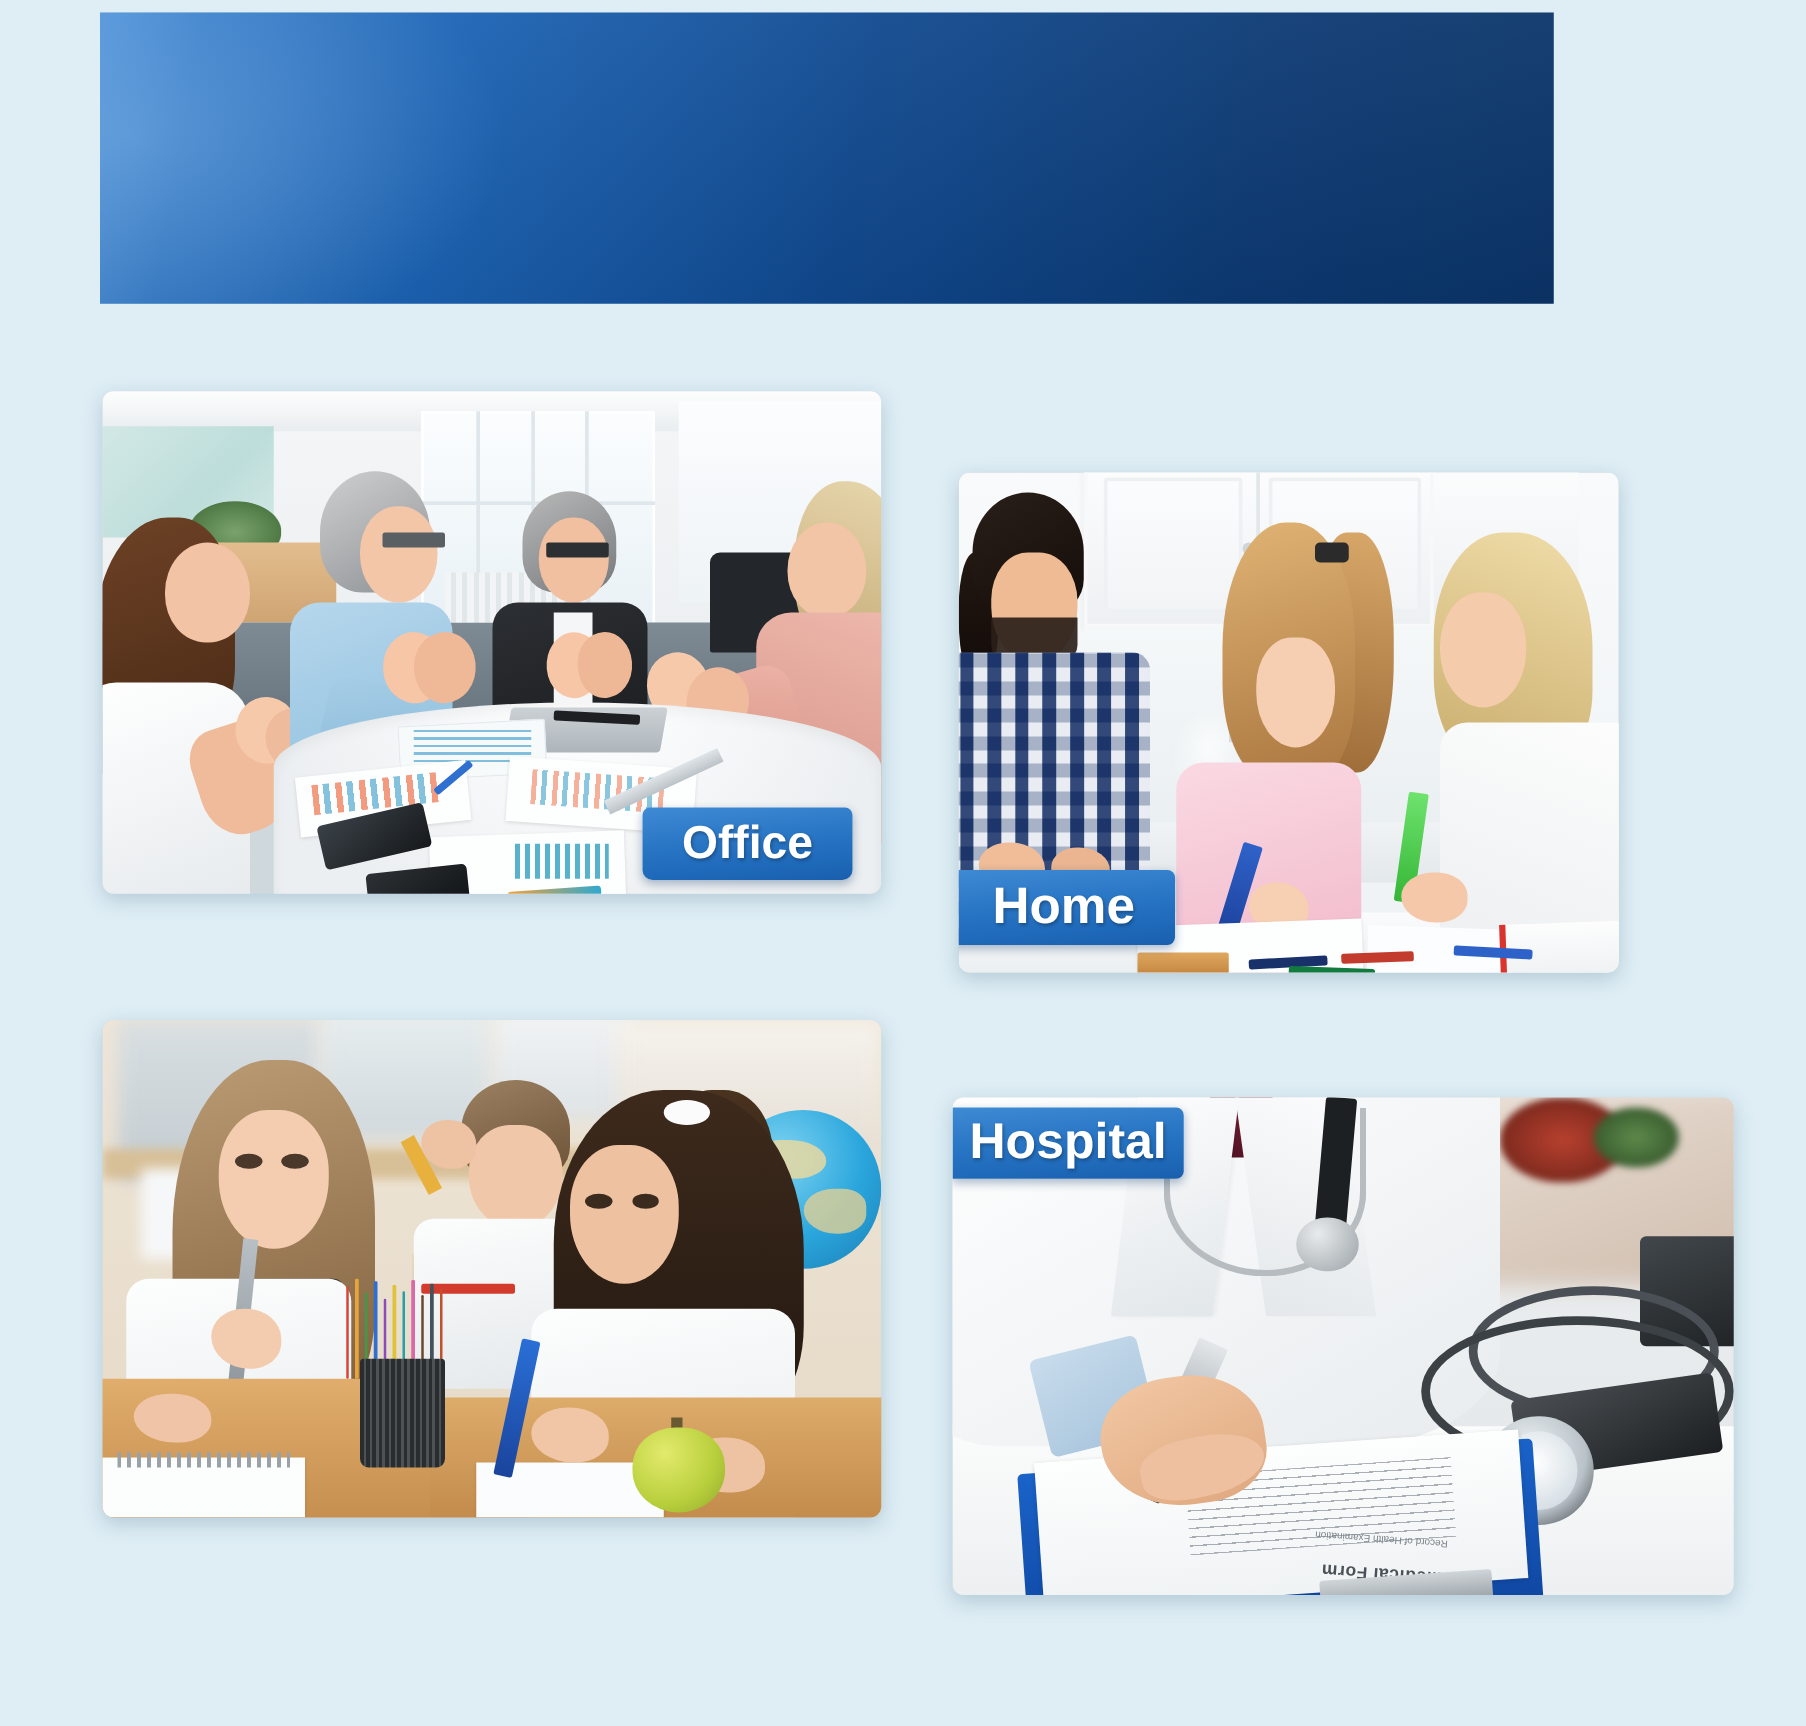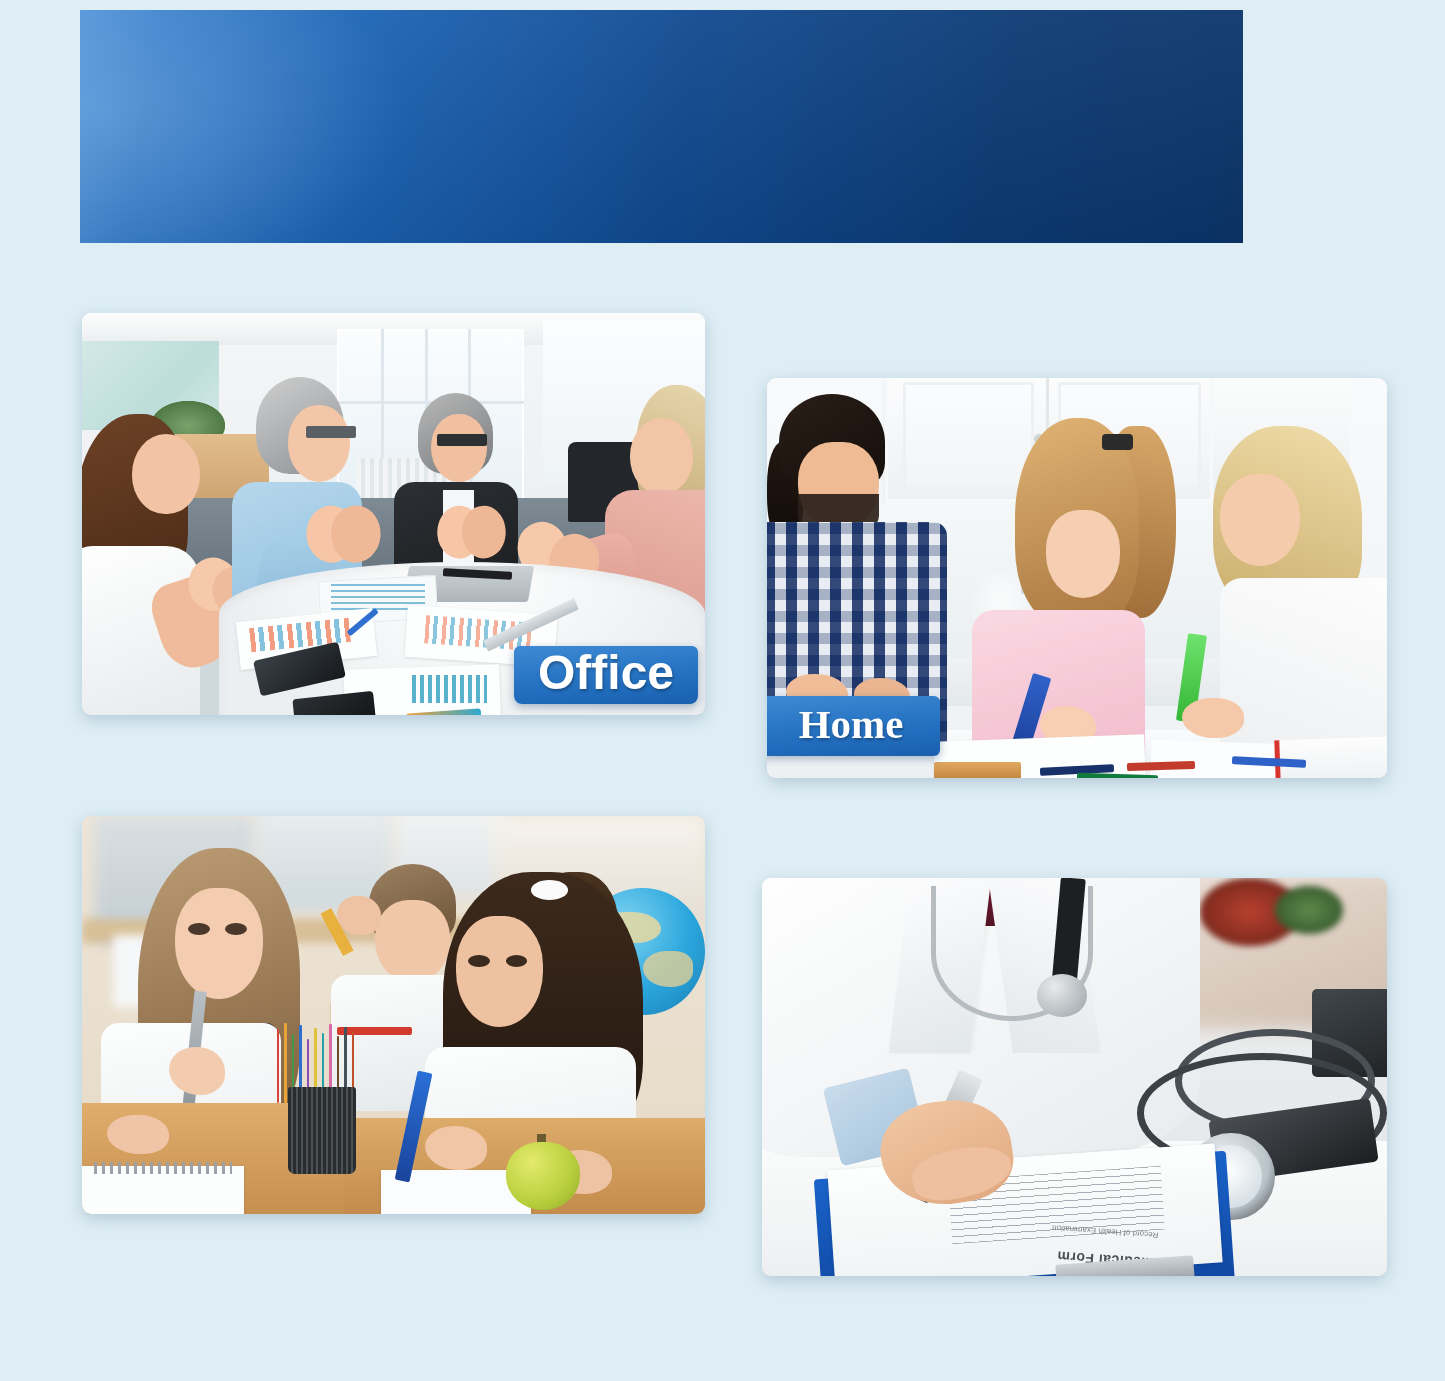--- a/index.html
+++ b/index.html
@@ -83,22 +83,22 @@
     justify-content: center;
     color: #fff;
     font-weight: bold;
     background: linear-gradient(175deg, #3f8ad4 0%, #2a77c6 42%, #1f6ABA 75%, #1a5fae 100%);
     text-shadow: 1px 2px 3px rgba(0,0,0,.3);
     box-shadow: 0 3px 8px rgba(20,60,110,.35);
     z-index: 40;
     line-height: 1;
     padding-bottom: 4px;
   }
-  .badge-office   { left: 432px; top: 333px; width: 184px; height: 58px;
-                    border-radius: 6px 6px 8px 8px; font-size: 48px; }
+  .badge-office   { left: 432px; top: 333px; width: 168px; height: 58px;
+                    border-radius: 6px 6px 8px 8px; font-size: 37px; }
   .badge-home     { left: -5px;  top: 318px; width: 178px; height: 60px;
                     border-radius: 0 6px 6px 0; font-size: 41px; }
   .badge-school   { left: 438px; top: 0px;   width: 167px; height: 54px;
                     border-radius: 0 0 6px 6px; font-size: 40px; }
   .badge-hospital { left: 0px;   top: 8px;   width: 185px; height: 57px;
                     border-radius: 0 6px 6px 0; font-size: 40px; }
 
   
   #photo-office { left: 82px; top: 313px; width: 623px; height: 402px; }
   .of-wall   { left:0; top:0; width:100%; height:56%; background:linear-gradient(180deg,#f4f6f7,#eceff1); }
@@ -167,21 +167,21 @@
   .of-doc3   { left:42%; top:88%; width:25%; height:13%; background:#fdfefe; transform:rotate(-2deg); box-shadow:0 1px 3px rgba(0,0,0,.12); }
   .of-doc3b  { left:53%; top:90%; width:12%; height:7%; background:
       repeating-linear-gradient(90deg,#2f9fc0 0 4px,transparent 4px 8px); opacity:.8; }
   .of-phone1 { left:28%; top:84%; width:14%; height:9%; background:linear-gradient(150deg,#3a4147,#16191c); border-radius:4px; transform:rotate(-13deg); }
   .of-phone2 { left:34%; top:95%; width:13%; height:9%; background:linear-gradient(150deg,#2c3135,#101214); border-radius:4px; transform:rotate(-6deg); }
   .of-marker1{ left:42%; top:76%; width:6%; height:1.4%; background:#2e6fd0; border-radius:2px; transform:rotate(-40deg); }
   .of-marker2{ left:52%; top:99%; width:12%; height:2%; background:linear-gradient(90deg,#f0a23c,#2fa9cf); border-radius:3px; transform:rotate(-4deg); }
   .of-ruler  { left:64%; top:76%; width:16%; height:3%; background:linear-gradient(180deg,#dfe4e7,#bcc3c8); transform:rotate(-25deg); }
 
   
-  #photo-home { left: 767px; top: 378px; width: 620px; height: 400px; font-family: Liberation Serif, serif; }
+  #photo-home { left: 767px; top: 378px; width: 528px; height: 400px; }
   .hm-wall   { left:0; top:0; width:100%; height:100%; background:linear-gradient(180deg,#f8fafb,#eef2f4); }
   .hm-cab    { left:19%; top:-2%; width:53%; height:33%; background:linear-gradient(180deg,#fdfdfe,#edf0f2); box-shadow: inset 0 0 0 3px #f6f8f9, 0 2px 6px rgba(0,0,0,.07); }
   .hm-cabsplit{ left:45%; top:-2%; width:3px; height:33%; background:#e2e7ea; }
   .hm-cabpanel{ border:3px solid #eef1f3; border-radius:3px; background:linear-gradient(180deg,#fbfcfd,#f2f4f6); }
   .hm-cab2   { left:72%; top:-2%; width:22%; height:30%; background:linear-gradient(180deg,#fcfdfd,#eef1f3); }
   .hm-knob   { width:10px; height:10px; border-radius:50%; background:#cfd6da; }
   .hm-back   { left:19%; top:31%; width:60%; height:40%; background:linear-gradient(180deg,#f5f8f9,#eaeff1); }
   .hm-sink   { left:32%; top:48%; width:12%; height:18%; background:radial-gradient(ellipse at 50% 40%,#fafcfc,#e8edef); border-radius:50%/60%; }
   .hm-tap    { left:41%; top:40%; width:3%; height:14%; border:4px solid #d6dde1; border-bottom:none; border-radius:14px 14px 0 0; background:transparent; }
   .hm-counter{ left:0; top:70%; width:100%; height:12%; background:linear-gradient(180deg,#f0f3f5,#e3e8eb); }
@@ -556,13 +556,14 @@
     <div class="hp-lines"></div>
     <div class="hp-formsub">Record of Health Examination</div>
     <div class="hp-formtxt">Medical Form</div>
     <div class="hp-clipclamp"></div>
 
     <div class="hp-cuff"></div>
     <div class="hp-pen"></div>
     <div class="hp-hand"></div>
       <div class="hp-fing"></div>
   </div>
+  <div class="badge badge-hospital">Hospital</div>
 </div>
 
 </body></html>

